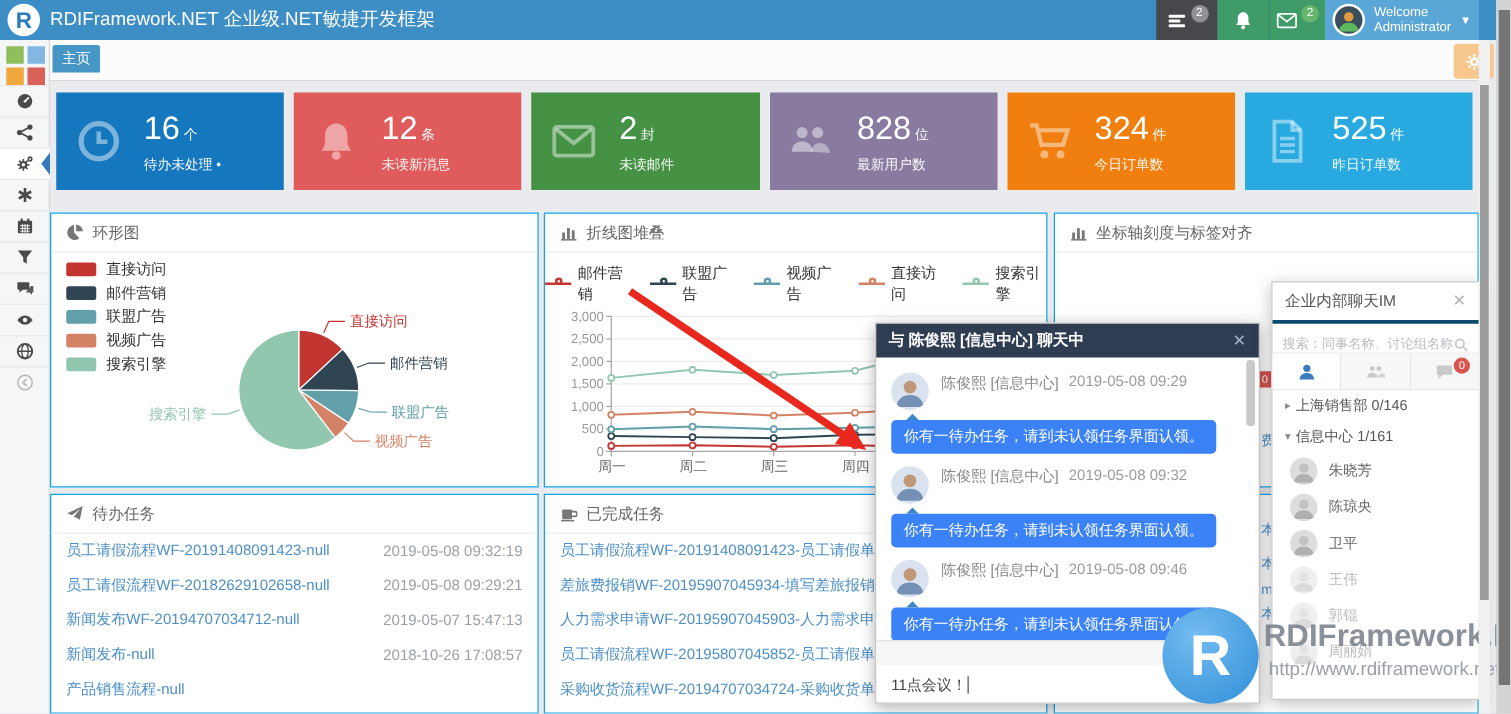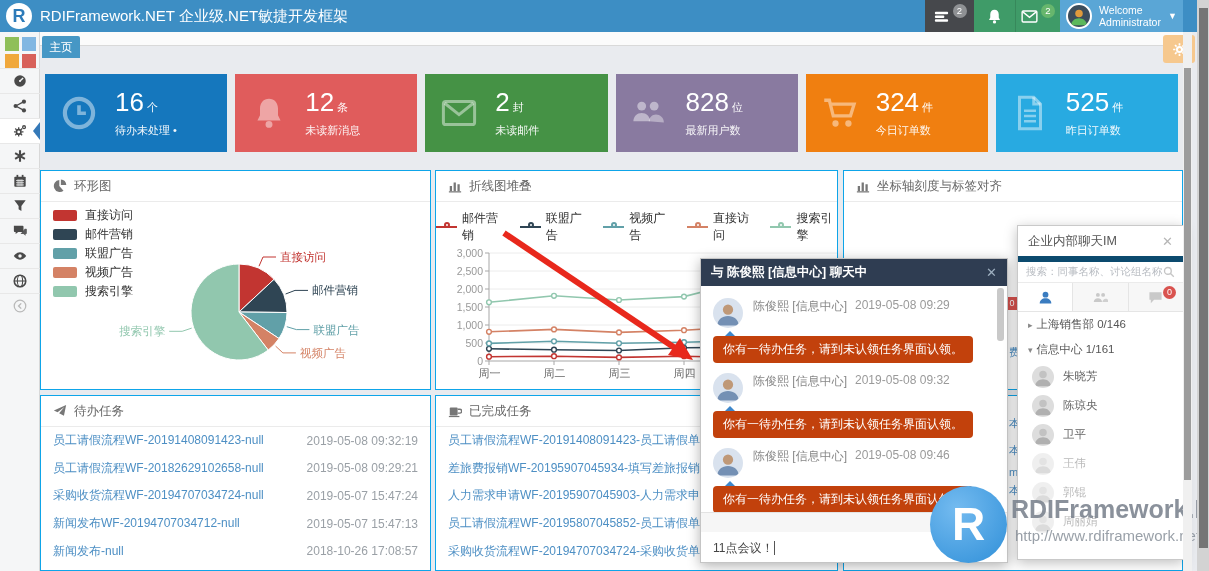--- a/index.html
+++ b/index.html
@@ -41,21 +41,21 @@
   .side-items{position:absolute;left:0;top:36px;width:40px;}
   .side-it{position:relative;width:40px;height:25px;display:flex;align-items:center;justify-content:center;
            color:#4a4a4a;border-top:1px solid #e8e8e8;cursor:pointer;}
   .side-it svg{width:14px;height:14px;}
   .side-it.active{background:#fff;}
   .side-it.active .amark{position:absolute;right:0;top:50%;margin-top:-9px;width:0;height:0;
       border-top:9px solid transparent;border-bottom:9px solid transparent;border-right:7px solid #3579b8;}
   .side-it.dim{color:#b9b9b9;}
 
   
-  .tabbar{position:absolute;left:40px;top:32px;width:1143px;height:14px;background:#fbfbfb;border-bottom:1px solid #d9d9d9;z-index:10;}
+  .tabbar{position:absolute;left:40px;top:32px;width:1143px;height:33px;background:#fbfbfb;border-bottom:1px solid #d9d9d9;z-index:10;}
   .tab-home{position:absolute;left:2px;top:4px;width:38px;height:22px;background:#4697c5;color:#fff;
             font-size:11.5px;text-align:center;line-height:22px;border-radius:2px 2px 0 0;cursor:pointer;}
   .gearbtn{position:absolute;left:1163px;top:35px;width:32px;height:28px;background:#f6c88e;border-radius:3px;
            display:flex;align-items:center;justify-content:center;color:#fff;z-index:30;cursor:pointer;}
   .gearbtn svg{width:15px;height:15px;}
 
   
   .cards{position:absolute;left:45px;top:74px;width:1133px;height:78px;display:flex;gap:8px;z-index:1;}
   .card{flex:1;height:78px;display:flex;align-items:center;cursor:pointer;}
   .card .cic{width:36px;height:36px;margin-left:16px;color:rgba(255,255,255,.45);flex:none;}
@@ -102,38 +102,38 @@
   .chat{position:absolute;left:700px;top:258px;width:308px;height:305px;background:#fff;border:1px solid #c5c5c5;
         box-shadow:0 3px 12px rgba(0,0,0,.3);z-index:40;}
   .chat-h{height:27px;background:#2f3d52;display:flex;align-items:center;padding:0 10px;}
   .chat-title{color:#fff;font-size:12.5px;font-weight:bold;}
   .chat-x{margin-left:auto;color:#9fb0c0;font-size:13px;cursor:pointer;}
   .chat-body{position:relative;height:226px;overflow:hidden;padding:8px 12px;}
   .cmsg .crow{display:flex;align-items:flex-start;margin-top:4px;}
   .cmsg .cav{width:30px;height:30px;border-radius:50%;background:#d9e2ee;overflow:hidden;flex:none;}
   .cmsg .cname{font-size:12px;color:#888;margin-left:10px;}
   .cmsg .ctime{font-size:12px;color:#9a9a9a;margin-left:8px;}
-  .cmsg .cbub{position:relative;display:inline-block;margin:8px 0 6px 0;background:#c2410c;color:#fff;
+  .cmsg .cbub{position:relative;display:inline-block;margin:8px 0 6px 0;background:#3b82f6;color:#fff;
               font-size:12px;padding:5px 10px;border-radius:4px;}
   .cmsg .cbub::before{content:"";position:absolute;left:12px;top:-5px;border-left:5px solid transparent;
               border-right:5px solid transparent;border-bottom:5px solid #3d87cb;}
   .chat-sb{position:absolute;right:3px;top:29px;width:7px;height:53px;background:#c9c9c9;border-radius:3px;z-index:2;}
   .chat-foot{position:absolute;left:0;top:253px;width:100%;height:20px;background:#f6f6f6;border-top:1px solid #e3e3e3;
              display:flex;align-items:center;justify-content:flex-end;padding-right:10px;color:#999;font-size:11px;}
   .chat-foot .clockg{font-size:11px;margin-right:3px;}
   .chat-input{position:absolute;left:0;top:273px;width:100%;height:31px;padding:8px 12px;font-size:12px;color:#444;cursor:text;}
   .ccursor{border-left:1px solid #555;margin-left:1px;}
 
   
   .im{position:absolute;left:1017px;top:225px;width:167px;height:335px;background:#fff;border:1px solid #c9c9c9;
       box-shadow:0 3px 12px rgba(0,0,0,.25);z-index:45;}
   .im-h{height:30px;display:flex;align-items:center;padding:0 10px;}
   .im-title{font-size:12.5px;color:#555;}
   .im-x{margin-left:auto;color:#b5b5b5;font-size:13px;cursor:pointer;}
-  .im-search{height:27px;border-top:6px solid #0c4a6e;border-bottom:1px solid #ebebeb;display:flex;align-items:center;padding:0 8px;cursor:text;}
+  .im-search{height:27px;border-top:3px solid #0c4a6e;border-bottom:1px solid #ebebeb;display:flex;align-items:flex-end;padding:0 8px;cursor:text;}
   .im-ph{font-size:10.5px;color:#b8bcc2;white-space:nowrap;overflow:hidden;}
   .im-mag{margin-left:auto;width:12px;height:12px;color:#c5c5c5;flex:none;}
   .im-mag svg{width:12px;height:12px;}
   .im-tabs{height:29px;display:flex;border-bottom:1px solid #e5e5e5;}
   .im-tab{flex:1;display:flex;align-items:center;justify-content:center;position:relative;background:#f7f7f7;
           border-right:1px solid #e5e5e5;cursor:pointer;}
   .im-tab:last-child{border-right:none;}
   .im-tab svg{width:15px;height:15px;}
   .im-tab.active{background:#fff;color:#3a7cc0;}
   .im-tab.idle{color:#c9c9c9;}
@@ -617,24 +617,20 @@
     <div class="pbody" id="todo-rows">
         <div class="trow">
           <a>员工请假流程WF-20191408091423-null</a>
           <span class="tt">2019-05-08 09:32:19</span>
         </div>
         <div class="trow">
           <a>员工请假流程WF-20182629102658-null</a>
           <span class="tt">2019-05-08 09:29:21</span>
         </div>
         <div class="trow">
-          <a>采购收货流程WF-20194707034724-null</a>
-          <span class="tt">2019-05-07 15:47:24</span>
-        </div>
-        <div class="trow">
           <a>新闻发布WF-20194707034712-null</a>
           <span class="tt">2019-05-07 15:47:13</span>
         </div>
         <div class="trow">
           <a>新闻发布-null</a>
           <span class="tt">2018-10-26 17:08:57</span>
         </div>
         <div class="trow">
           <a>产品销售流程-null</a>
         </div>

